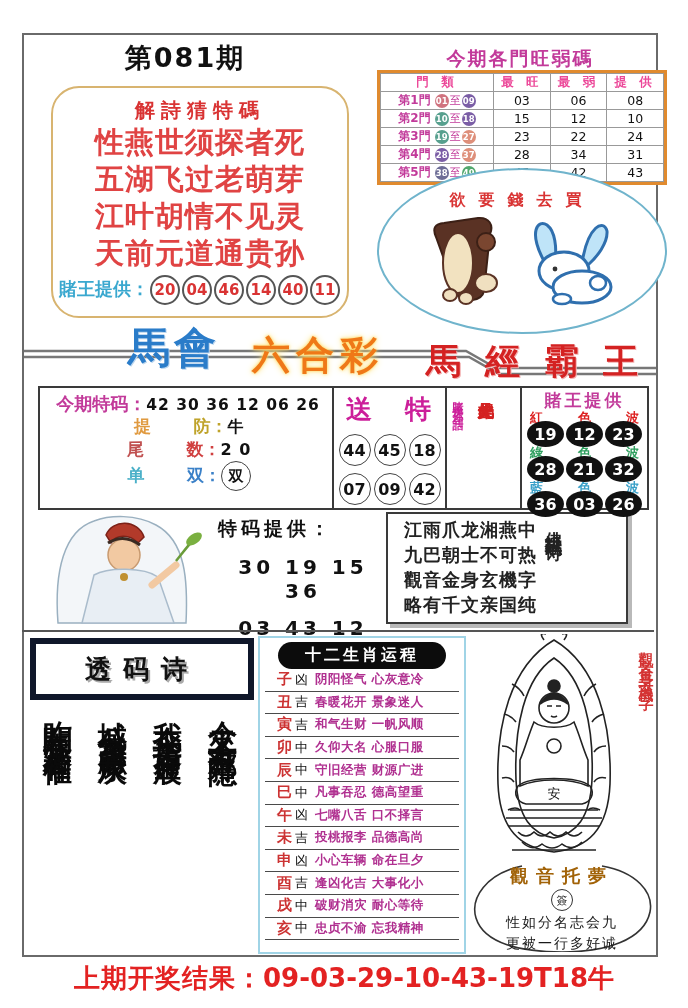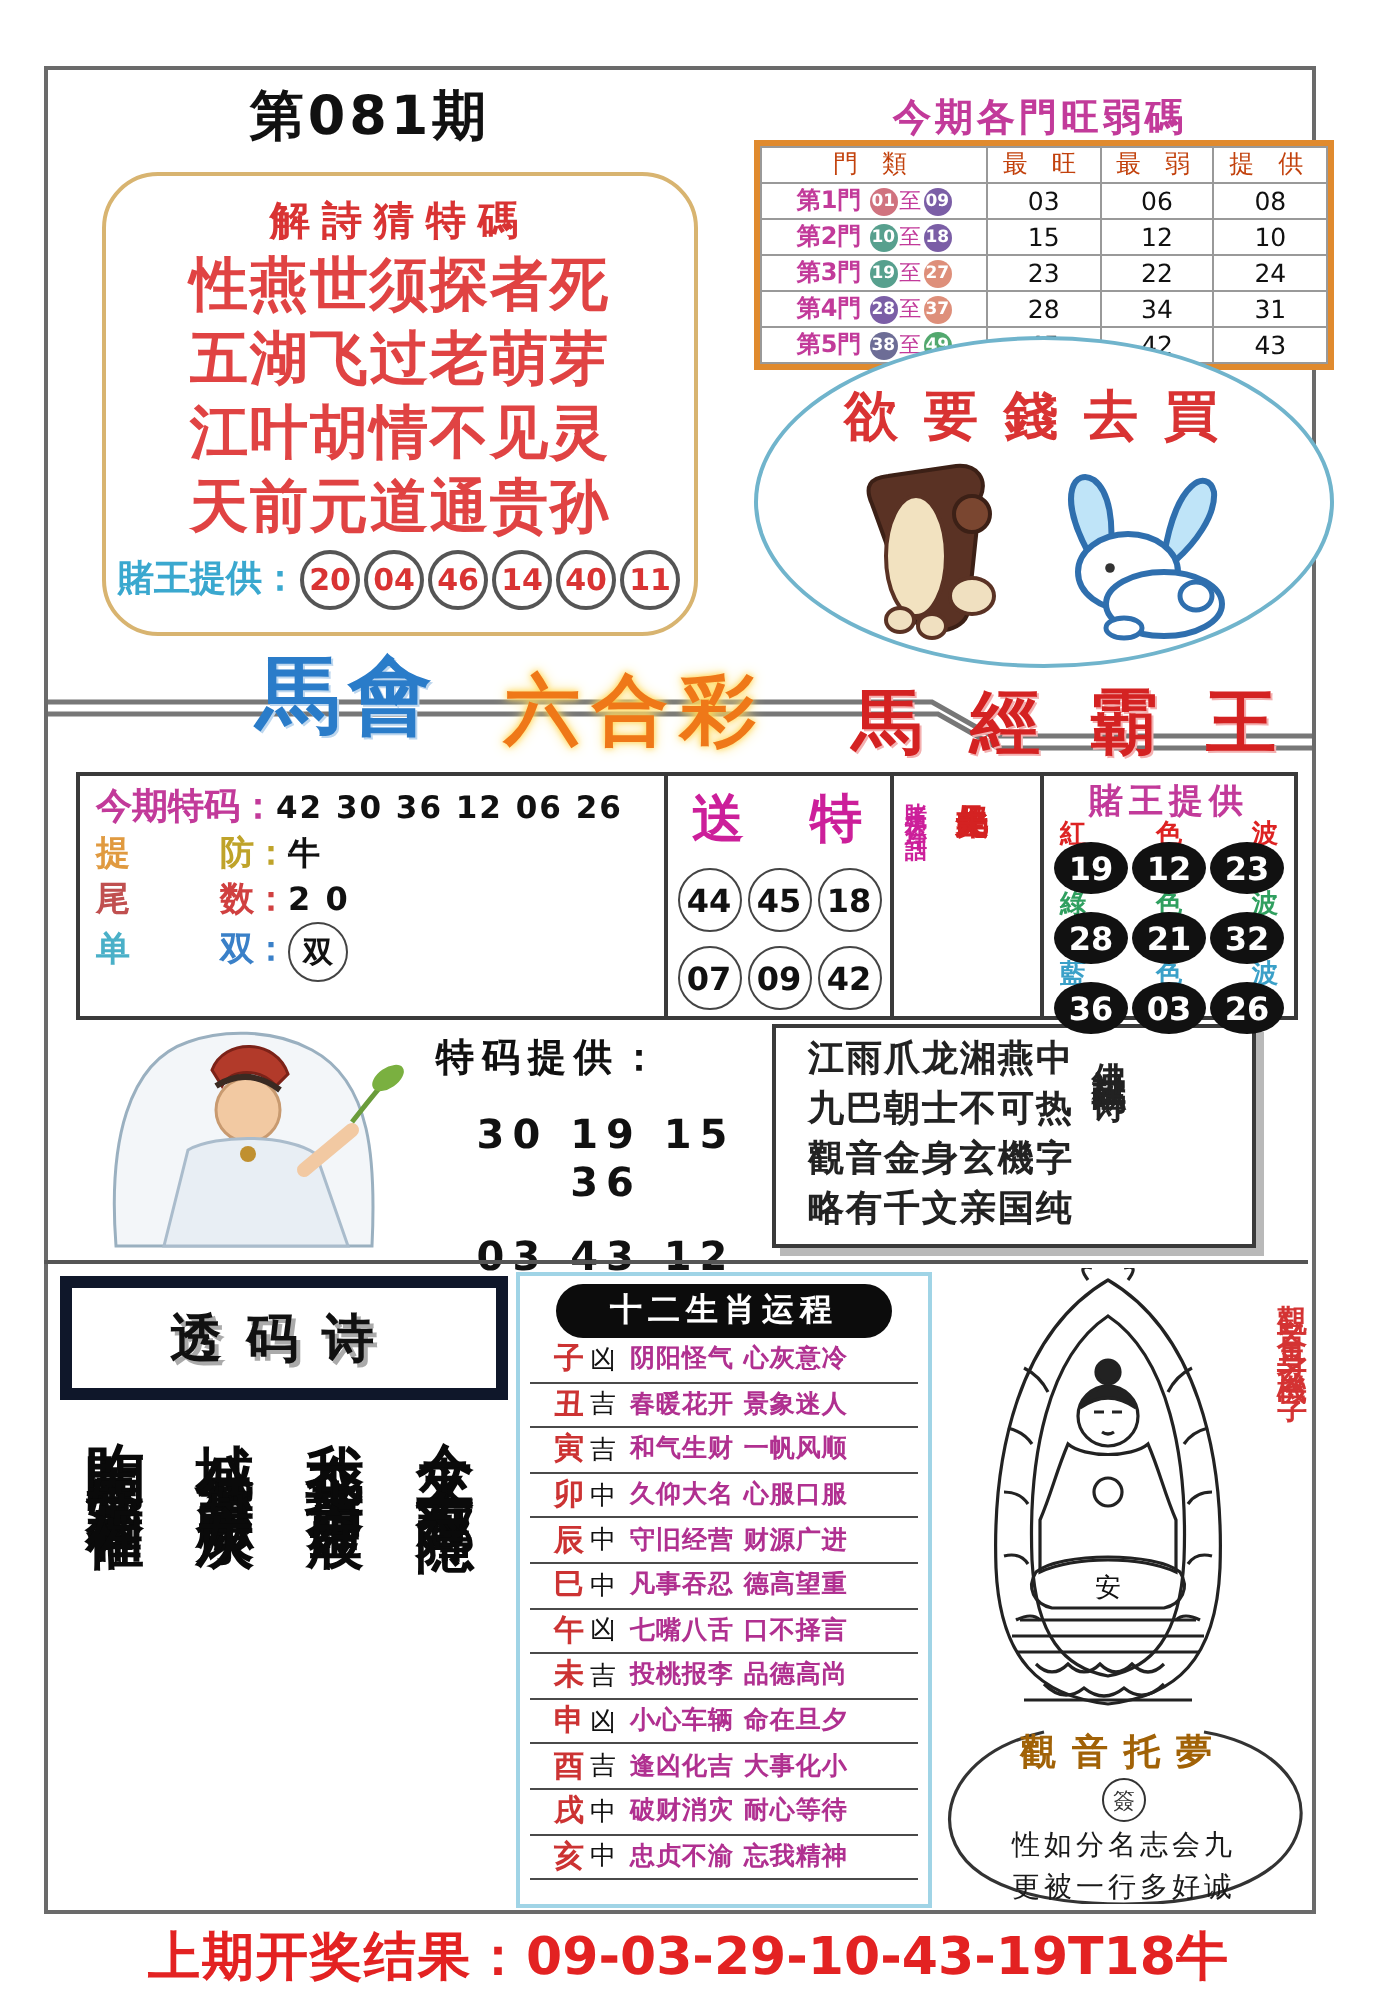--- a/index.html
+++ b/index.html
@@ -21,44 +21,44 @@
   .provider-row{margin-top:3px;font-size:18px;white-space:nowrap;}
   .provider-lbl{color:#3aa8cf;font-weight:bold;font-size:18px;}
   .num-circle{display:inline-flex;width:26px;height:26px;border:2px solid #555;border-radius:50%;
               color:#d93333;font-weight:bold;font-size:15px;align-items:center;justify-content:center;margin:0 1px;vertical-align:middle;}
 
   
   .strength-title{left:385px;top:46px;width:270px;text-align:center;color:#c23a9a;font-weight:bold;font-size:19px;letter-spacing:2px;}
   .strength{left:377px;top:70px;width:284px;border:3px solid #e08a2e;background:#fff;}
   .strength table{border-collapse:collapse;width:100%;}
   .strength th,.strength td{border:1px solid #999;text-align:center;font-size:12.5px;height:16px;padding:0 2px;}
-  .strength th{font-weight:normal;letter-spacing:4px;color:#c2410c;text-align:center;}
+  .strength th{font-weight:bold;letter-spacing:4px;color:#ec4899;text-align:center;}
   .gate{white-space:nowrap;}
   .gname{color:#c23a9a;font-weight:bold;font-size:12px;}
   .zhi{color:#c23a9a;font-size:11px;margin:0 1px;}
   .ball{display:inline-flex;width:14px;height:14px;border-radius:50%;color:#fff;font-size:8.5px;font-weight:bold;
         align-items:center;justify-content:center;vertical-align:middle;}
   .c-pink{background:#d0737f}.c-purple{background:#7b5ea6}.c-teal{background:#57a08e}
   .c-salmon{background:#de8f7a}.c-slate{background:#6d6d96}.c-green{background:#52a86e}
 
   
   .bubble{left:377px;top:168px;width:286px;height:162px;border:2px solid #70b4cc;border-radius:50%;text-align:center;background:#fff;}
-  .bubble-text{margin-top:20px;color:#d93333;font-weight:bold;font-size:27px;letter-spacing:13px;white-space:nowrap;}
+  .bubble-text{margin-top:20px;color:#d93333;font-weight:bold;font-size:16px;letter-spacing:13px;white-space:nowrap;}
   .bubble-animals{display:flex;justify-content:center;align-items:flex-end;gap:14px;margin-top:4px;}
 
   
   .banner-lines{left:24px;top:342px;width:632px;height:40px;}
   .banner-club{left:128px;top:320px;font-size:42px;font-weight:bold;color:#2a7cc9;letter-spacing:4px;text-shadow:1px 1px 0 #bcd6ee;}
   .banner-lottery{left:252px;top:330px;font-size:38px;font-weight:bold;color:#ef7818;letter-spacing:6px;
                   text-shadow:0 0 3px #ffd24a,0 0 7px #ffe68a;}
   .banner-mast{left:394px;top:338px;font-size:35px;font-weight:bold;color:#d42222;letter-spacing:24px;white-space:nowrap;text-shadow:1px 1px 0 #f3b0b0;margin-left:32px;}
 
   
   .midbox{left:38px;top:386px;width:607px;height:120px;border:2px solid #3a3a3a;background:#fff;}
-  .mid-left{position:absolute;left:0;top:0;width:292px;height:100px;padding:4px 4px 0 8px;box-sizing:border-box;}
+  .mid-left{position:absolute;left:0;top:0;width:292px;height:100px;padding:4px 4px 0 8px;box-sizing:border-box;text-align:center;}
   .mrow{height:23px;line-height:23px;white-space:nowrap;}
   .lbl-tema{color:#c23a9a;font-weight:bold;font-size:18px;}
   .tema-val{color:#111;font-weight:bold;font-size:15.5px;letter-spacing:1px;}
   .l1{display:inline-block;width:22px;font-weight:bold;font-size:17px;}
   .l2{display:inline-block;margin-left:40px;font-weight:bold;font-size:17px;}
   .mval{color:#111;font-weight:bold;font-size:16px;letter-spacing:1px;}
   .mval-small{color:#111;font-weight:bold;font-size:14.5px;letter-spacing:0.5px;}
   .r-fang .l1{color:#e09a40}.r-fang .l2{color:#bfa32a}
   .r-wei .l1{color:#c05050}.r-wei .l2{color:#d04040}
   .r-dan .l1{color:#4ab0c8}.r-dan .l2{color:#3a80c8}

